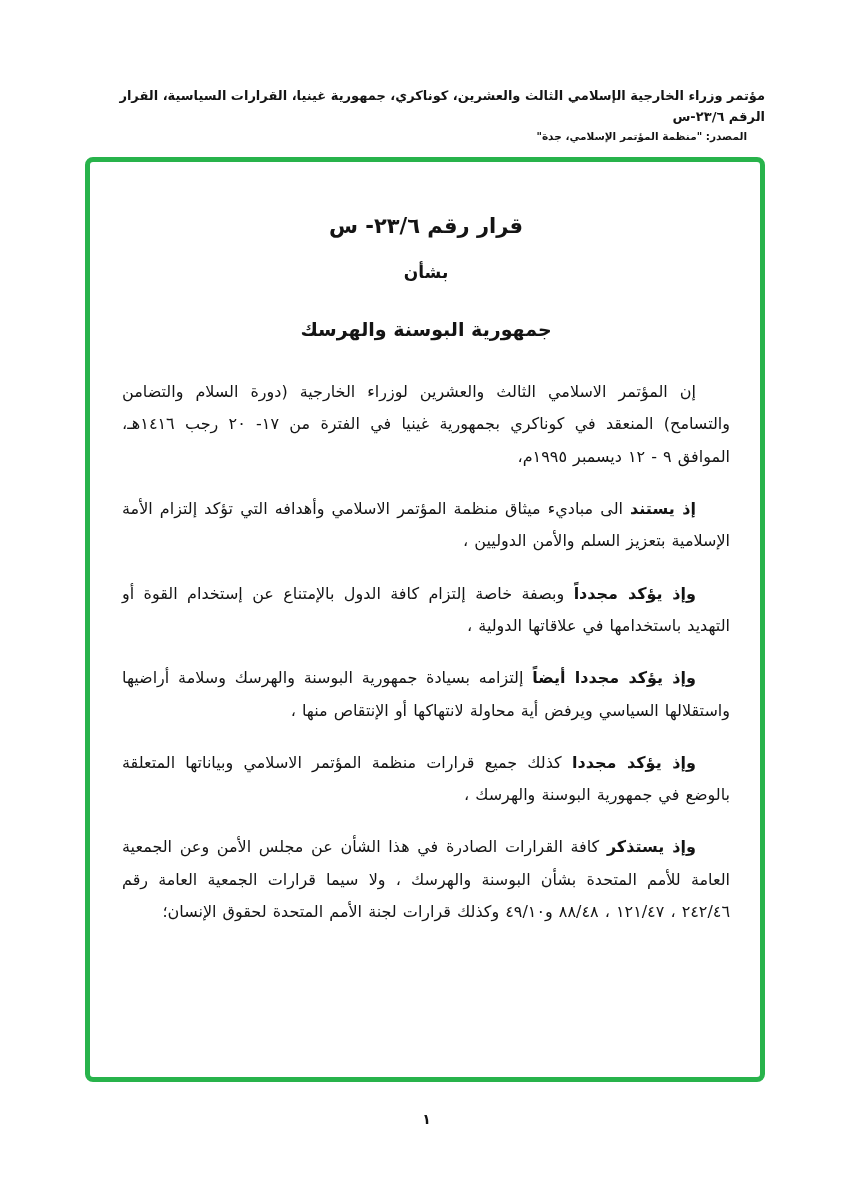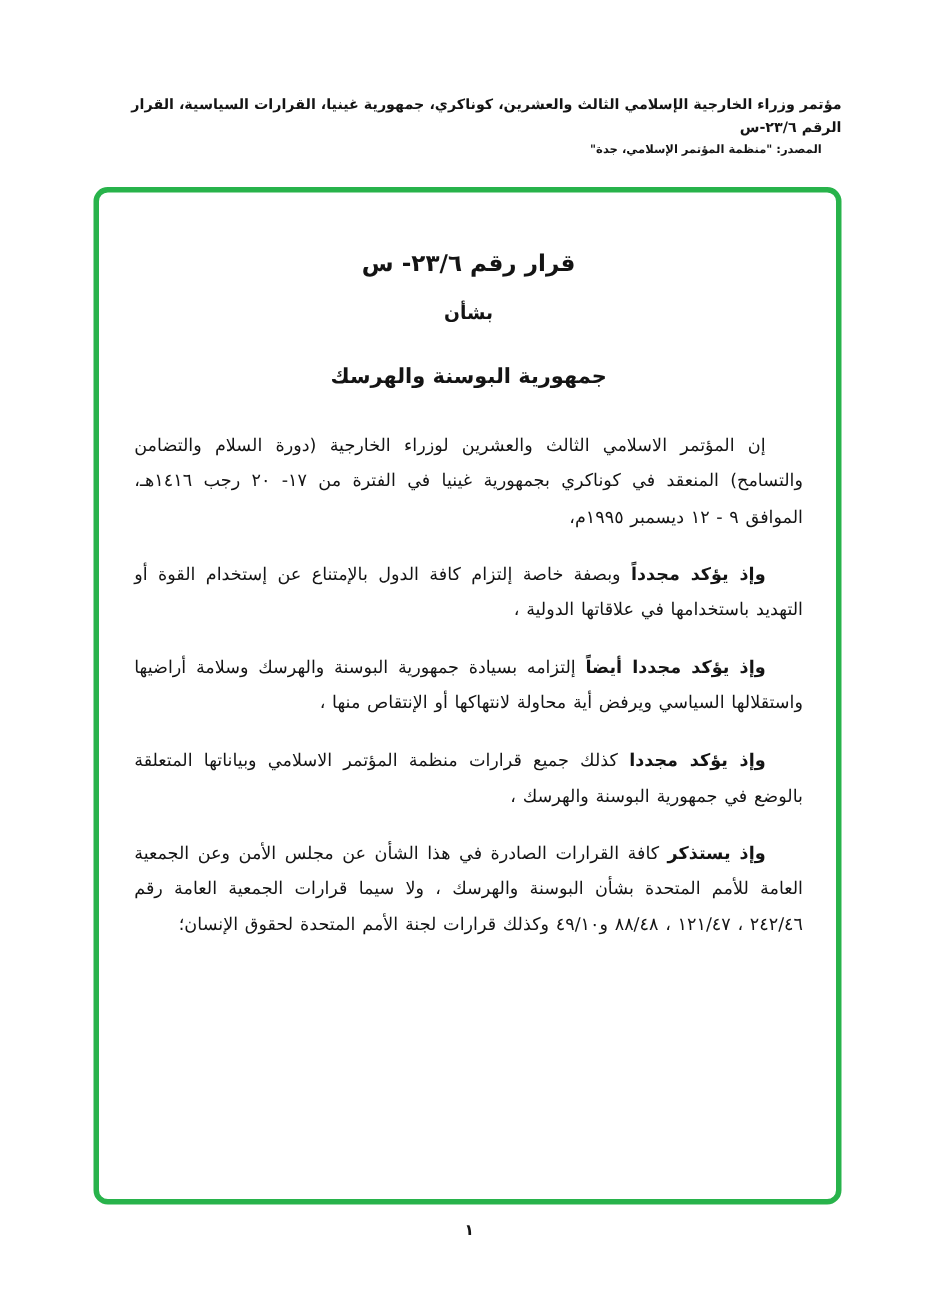--- a/index.html
+++ b/index.html
@@ -31,26 +31,26 @@
     line-height: 1.6;
     letter-spacing: 0.1px;
   }
   .doc-header .h-line2 {
     font-size: 10.5px;
     line-height: 1.7;
     padding-right: 18px;
   }
   .highlight-box {
     position: absolute;
-    top: 170px;
+    top: 157px;
     left: 85px;
     width: 680px;
     height: 925px;
     border: 5px solid #28b34b;
-    border-radius: 13px;
+    border-radius: 8px;
     background: #ffffff;
     padding: 52px 30px 0 32px;
     direction: rtl;
     overflow: hidden;
   }
   .title-block {
     text-align: center;
     margin-bottom: 36px;
   }
   .title-line1 {
@@ -102,20 +102,21 @@
   <div class="highlight-box">
 
     <div class="title-block">
       <div class="title-line1">قرار رقم ٢٣/٦- س</div>
       <div class="title-line2">بشأن</div>
       <div class="title-line3">جمهورية البوسنة والهرسك</div>
     </div>
 
     <div class="doc-body">
       <p><span class="lead"></span> <span>إن المؤتمر الاسلامي الثالث والعشرين لوزراء الخارجية (دورة السلام والتضامن والتسامح) المنعقد في كوناكري بجمهورية غينيا في الفترة من ١٧- ٢٠ رجب ١٤١٦هـ، الموافق ٩ - ١٢ ديسمبر ١٩٩٥م،</span></p>
+      <p><span class="lead">إذ يستند</span> <span>الى مباديء ميثاق منظمة المؤتمر الاسلامي وأهدافه التي تؤكد إلتزام الأمة الإسلامية بتعزيز السلم والأمن الدوليين ،</span></p>
       <p><span class="lead">وإذ يؤكد مجدداً</span> <span>وبصفة خاصة إلتزام كافة الدول بالإمتناع عن إستخدام القوة أو التهديد باستخدامها في علاقاتها الدولية ،</span></p>
       <p><span class="lead">وإذ يؤكد مجددا أيضاً</span> <span>إلتزامه بسيادة جمهورية البوسنة والهرسك وسلامة أراضيها واستقلالها السياسي ويرفض أية محاولة لانتهاكها أو الإنتقاص منها ،</span></p>
       <p><span class="lead">وإذ يؤكد مجددا</span> <span>كذلك جميع قرارات منظمة المؤتمر الاسلامي وبياناتها المتعلقة بالوضع في جمهورية البوسنة والهرسك ،</span></p>
       <p><span class="lead">وإذ يستذكر</span> <span>كافة القرارات الصادرة في هذا الشأن عن مجلس الأمن وعن الجمعية العامة للأمم المتحدة بشأن البوسنة والهرسك ، ولا سيما قرارات الجمعية العامة رقم ٢٤٢/٤٦ ، ١٢١/٤٧ ، ٨٨/٤٨ و٤٩/١٠ وكذلك قرارات لجنة الأمم المتحدة لحقوق الإنسان؛</span></p>
     </div>
 
   </div>
 
   <div class="page-number">١</div>
 

